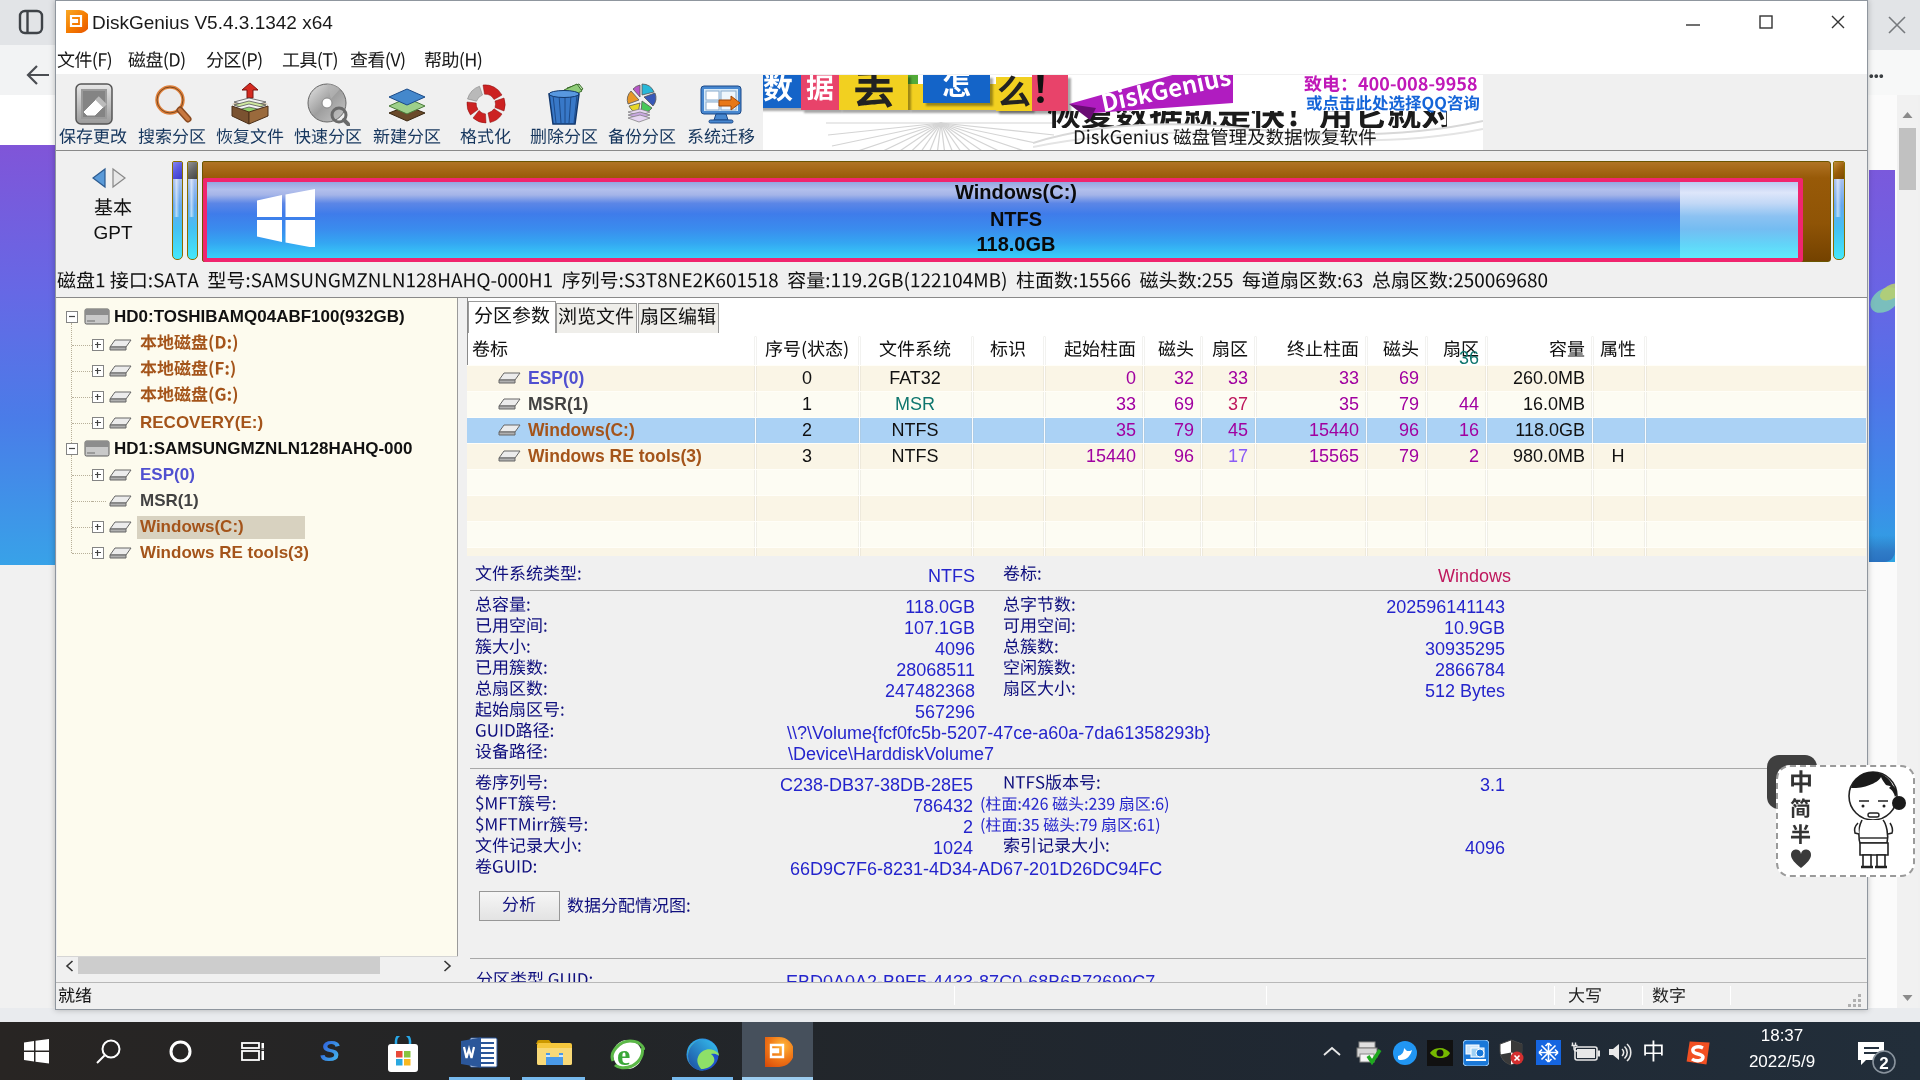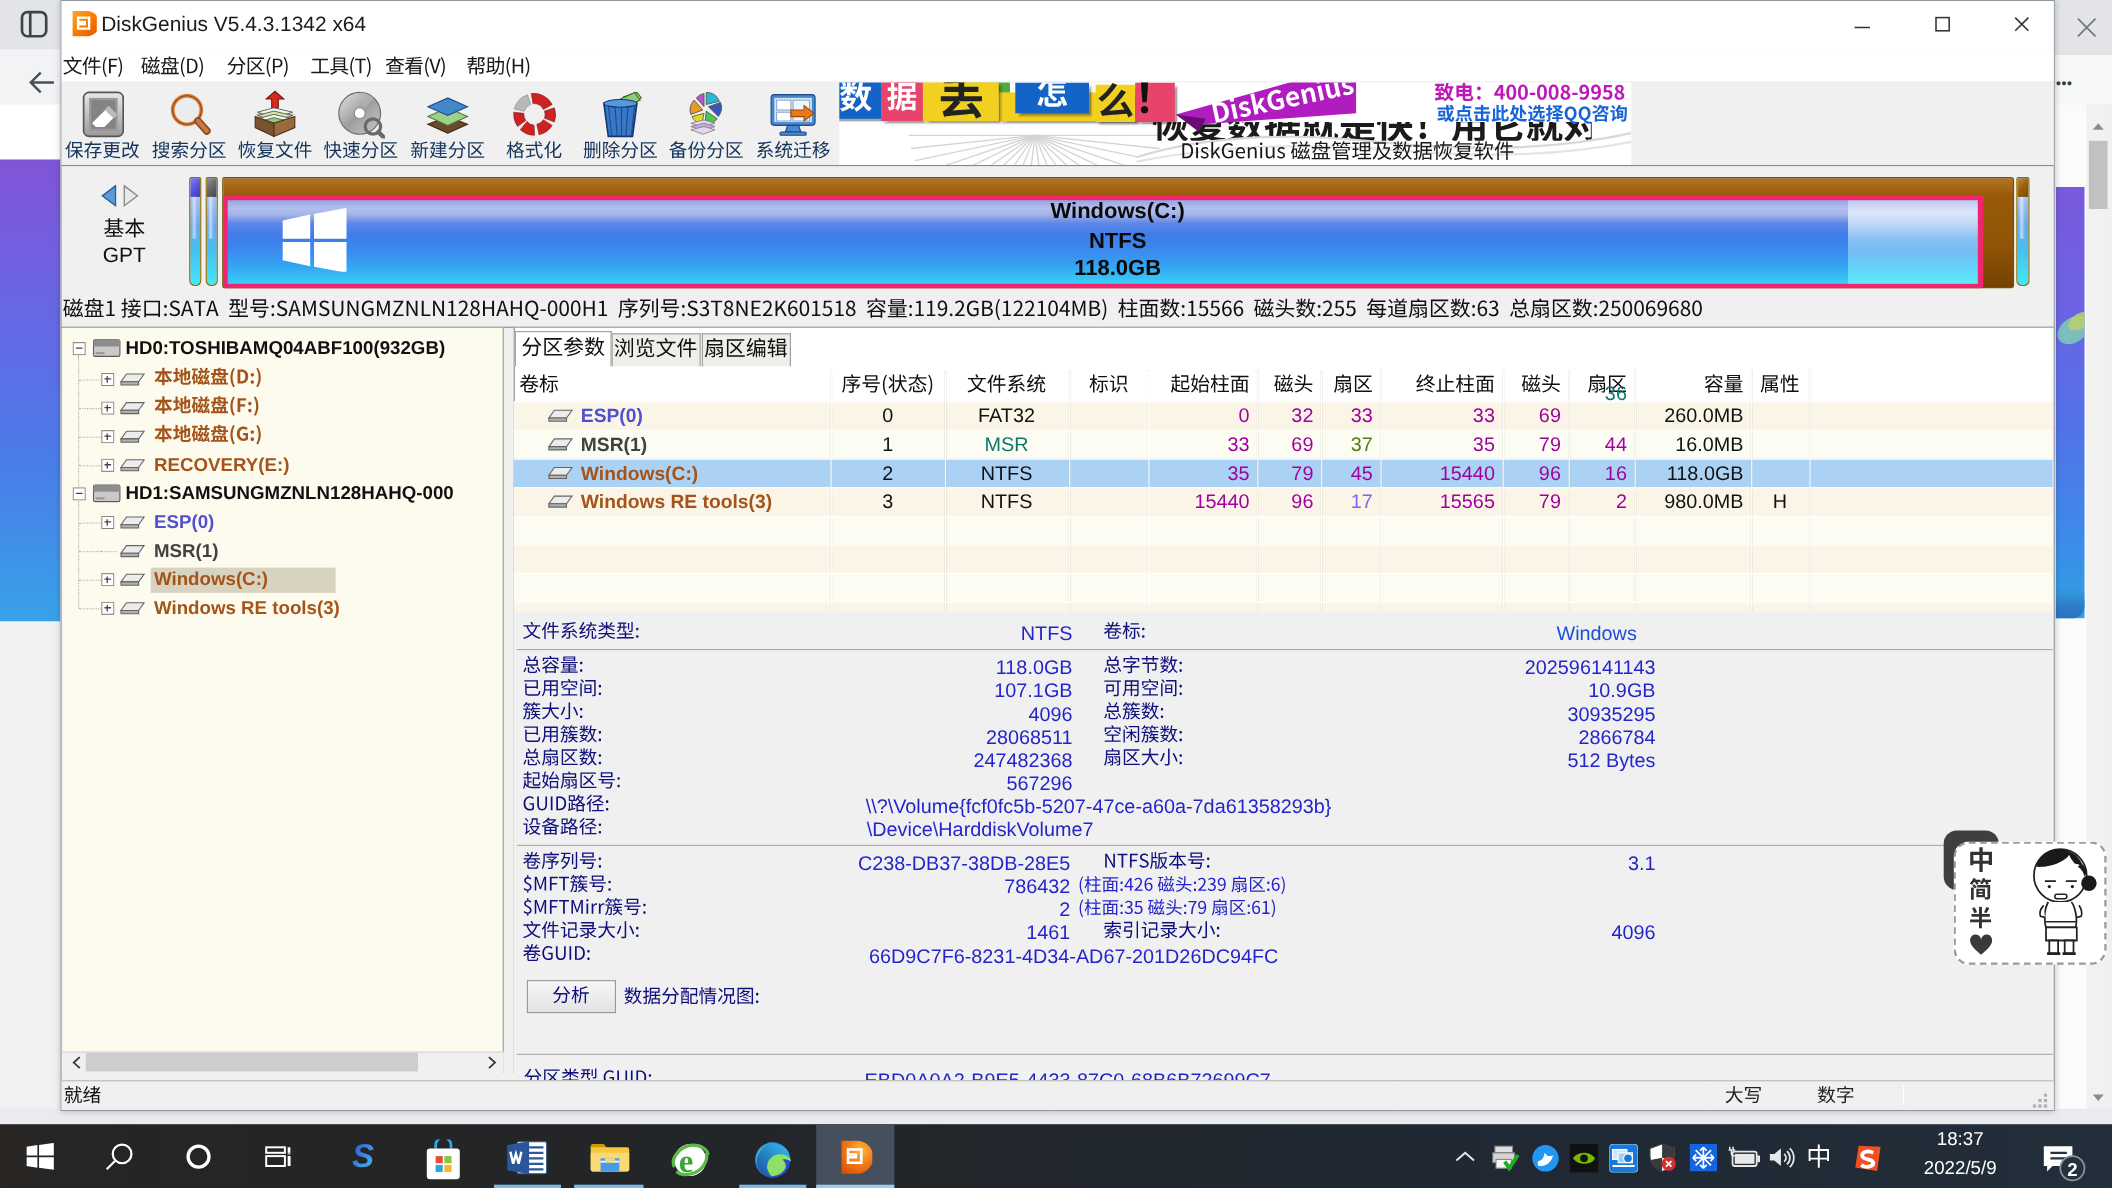--- a/index.html
+++ b/index.html
@@ -1007,21 +1007,21 @@
 <div style="position:absolute;right:335px;top:368px;font:400 18.0px 'Liberation Sans', sans-serif;color:#111;white-space:nowrap;letter-spacing:normal">260.0MB</div>
 <svg style="position:absolute;left:497px;top:397px" width="26" height="14">
     <path d="M7 2h16l-5 7H2z" fill="#ececec" stroke="#666"></path>
     <path d="M2 9h16v3H2z" fill="#b0b0b0" stroke="#666"></path>
   </svg>
 <div style="position:absolute;left:528px;top:394px;font:700 17.5px 'Liberation Sans', sans-serif;color:#424242;white-space:nowrap;letter-spacing:normal">MSR(1)</div>
 <div style="position:absolute;left:807px;transform:translateX(-50%);top:394px;font:400 18.0px 'Liberation Sans', sans-serif;color:#111;white-space:nowrap;letter-spacing:normal">1</div>
 <div style="position:absolute;left:915px;transform:translateX(-50%);top:394px;font:400 18.0px 'Liberation Sans', sans-serif;color:#0f766e;white-space:nowrap;letter-spacing:normal">MSR</div>
 <div style="position:absolute;right:784px;top:394px;font:400 18.0px 'Liberation Sans', sans-serif;color:#a000a0;white-space:nowrap;letter-spacing:normal">33</div>
 <div style="position:absolute;right:726px;top:394px;font:400 18.0px 'Liberation Sans', sans-serif;color:#a000a0;white-space:nowrap;letter-spacing:normal">69</div>
-<div style="position:absolute;right:672px;top:394px;font:400 18.0px 'Liberation Sans', sans-serif;color:#4d7c0f;white-space:nowrap;letter-spacing:normal">37</div>
+<div style="position:absolute;right:672px;top:394px;font:400 18.0px 'Liberation Sans', sans-serif;color:#be185d;white-space:nowrap;letter-spacing:normal">37</div>
 <div style="position:absolute;right:561px;top:394px;font:400 18.0px 'Liberation Sans', sans-serif;color:#a000a0;white-space:nowrap;letter-spacing:normal">35</div>
 <div style="position:absolute;right:501px;top:394px;font:400 18.0px 'Liberation Sans', sans-serif;color:#a000a0;white-space:nowrap;letter-spacing:normal">79</div>
 <div style="position:absolute;right:441px;top:394px;font:400 18.0px 'Liberation Sans', sans-serif;color:#a000a0;white-space:nowrap;letter-spacing:normal">44</div>
 <div style="position:absolute;right:335px;top:394px;font:400 18.0px 'Liberation Sans', sans-serif;color:#111;white-space:nowrap;letter-spacing:normal">16.0MB</div>
 <svg style="position:absolute;left:497px;top:423px" width="26" height="14">
     <path d="M7 2h16l-5 7H2z" fill="#ececec" stroke="#666"></path>
     <path d="M2 9h16v3H2z" fill="#b0b0b0" stroke="#666"></path>
   </svg>
 <div style="position:absolute;left:528px;top:420px;font:700 17.5px 'Liberation Sans', sans-serif;color:#a4541a;white-space:nowrap;letter-spacing:normal">Windows(C:)</div>
 <div style="position:absolute;left:807px;transform:translateX(-50%);top:420px;font:400 18.0px 'Liberation Sans', sans-serif;color:#111;white-space:nowrap;letter-spacing:normal">2</div>
@@ -1057,21 +1057,21 @@
       <use href="#g162" transform="translate(68.0,14.6) scale(0.01700)"></use>
       <use href="#g106" transform="translate(85.0,14.6) scale(0.01700)"></use>
       <use href="#g103" transform="translate(102.0,14.6) scale(0.01700)"></use>
     </svg></div>
 <div style="position:absolute;right:945px;top:566px;font:400 18.0px 'Liberation Sans', sans-serif;color:#2424cc;white-space:nowrap;letter-spacing:normal">NTFS</div>
 <div style="position:absolute;left:1003px;top:565px;"><svg width="39" height="22" fill="#10107e">
       <use href="#g151" transform="translate(0.0,14.6) scale(0.01700)"></use>
       <use href="#g152" transform="translate(17.0,14.6) scale(0.01700)"></use>
       <use href="#g103" transform="translate(34.0,14.6) scale(0.01700)"></use>
     </svg></div>
-<div style="position:absolute;right:432px;top:566px;font:400 18.0px 'Liberation Sans', sans-serif;color:#1d4ed8;white-space:nowrap;letter-spacing:normal">Windows</div>
+<div style="position:absolute;right:409px;top:566px;font:400 18.0px 'Liberation Sans', sans-serif;color:#be185d;white-space:nowrap;letter-spacing:normal">Windows</div>
 <div style="position:absolute;left:470px;top:590px;width:1396px;height:1px;background:#a8a8a8"></div>
 <div style="position:absolute;left:475px;top:596px;"><svg width="56" height="22" fill="#10107e">
       <use href="#g137" transform="translate(0.0,14.6) scale(0.01700)"></use>
       <use href="#g125" transform="translate(17.0,14.6) scale(0.01700)"></use>
       <use href="#g126" transform="translate(34.0,14.6) scale(0.01700)"></use>
       <use href="#g103" transform="translate(51.0,14.6) scale(0.01700)"></use>
     </svg></div>
 <div style="position:absolute;right:945px;top:597px;font:400 18.0px 'Liberation Sans', sans-serif;color:#2424cc;white-space:nowrap;letter-spacing:normal">118.0GB</div>
 <div style="position:absolute;left:1003px;top:596px;"><svg width="73" height="22" fill="#10107e">
       <use href="#g137" transform="translate(0.0,14.6) scale(0.01700)"></use>
@@ -1255,21 +1255,21 @@
     </svg></div>
 <div style="position:absolute;left:475px;top:837px;"><svg width="107" height="22" fill="#10107e">
       <use href="#g0" transform="translate(0.0,14.6) scale(0.01700)"></use>
       <use href="#g1" transform="translate(17.0,14.6) scale(0.01700)"></use>
       <use href="#g182" transform="translate(34.0,14.6) scale(0.01700)"></use>
       <use href="#g183" transform="translate(51.0,14.6) scale(0.01700)"></use>
       <use href="#g171" transform="translate(68.0,14.6) scale(0.01700)"></use>
       <use href="#g172" transform="translate(85.0,14.6) scale(0.01700)"></use>
       <use href="#g103" transform="translate(102.0,14.6) scale(0.01700)"></use>
     </svg></div>
-<div style="position:absolute;right:947px;top:838px;font:400 18.0px 'Liberation Sans', sans-serif;color:#2424cc;white-space:nowrap;letter-spacing:normal">1461</div>
+<div style="position:absolute;right:947px;top:838px;font:400 18.0px 'Liberation Sans', sans-serif;color:#2424cc;white-space:nowrap;letter-spacing:normal">1024</div>
 <div style="position:absolute;left:1003px;top:837px;"><svg width="107" height="22" fill="#10107e">
       <use href="#g25" transform="translate(0.0,14.6) scale(0.01700)"></use>
       <use href="#g184" transform="translate(17.0,14.6) scale(0.01700)"></use>
       <use href="#g182" transform="translate(34.0,14.6) scale(0.01700)"></use>
       <use href="#g183" transform="translate(51.0,14.6) scale(0.01700)"></use>
       <use href="#g171" transform="translate(68.0,14.6) scale(0.01700)"></use>
       <use href="#g172" transform="translate(85.0,14.6) scale(0.01700)"></use>
       <use href="#g103" transform="translate(102.0,14.6) scale(0.01700)"></use>
     </svg></div>
 <div style="position:absolute;right:415px;top:838px;font:400 18.0px 'Liberation Sans', sans-serif;color:#2424cc;white-space:nowrap;letter-spacing:normal">4096</div>

